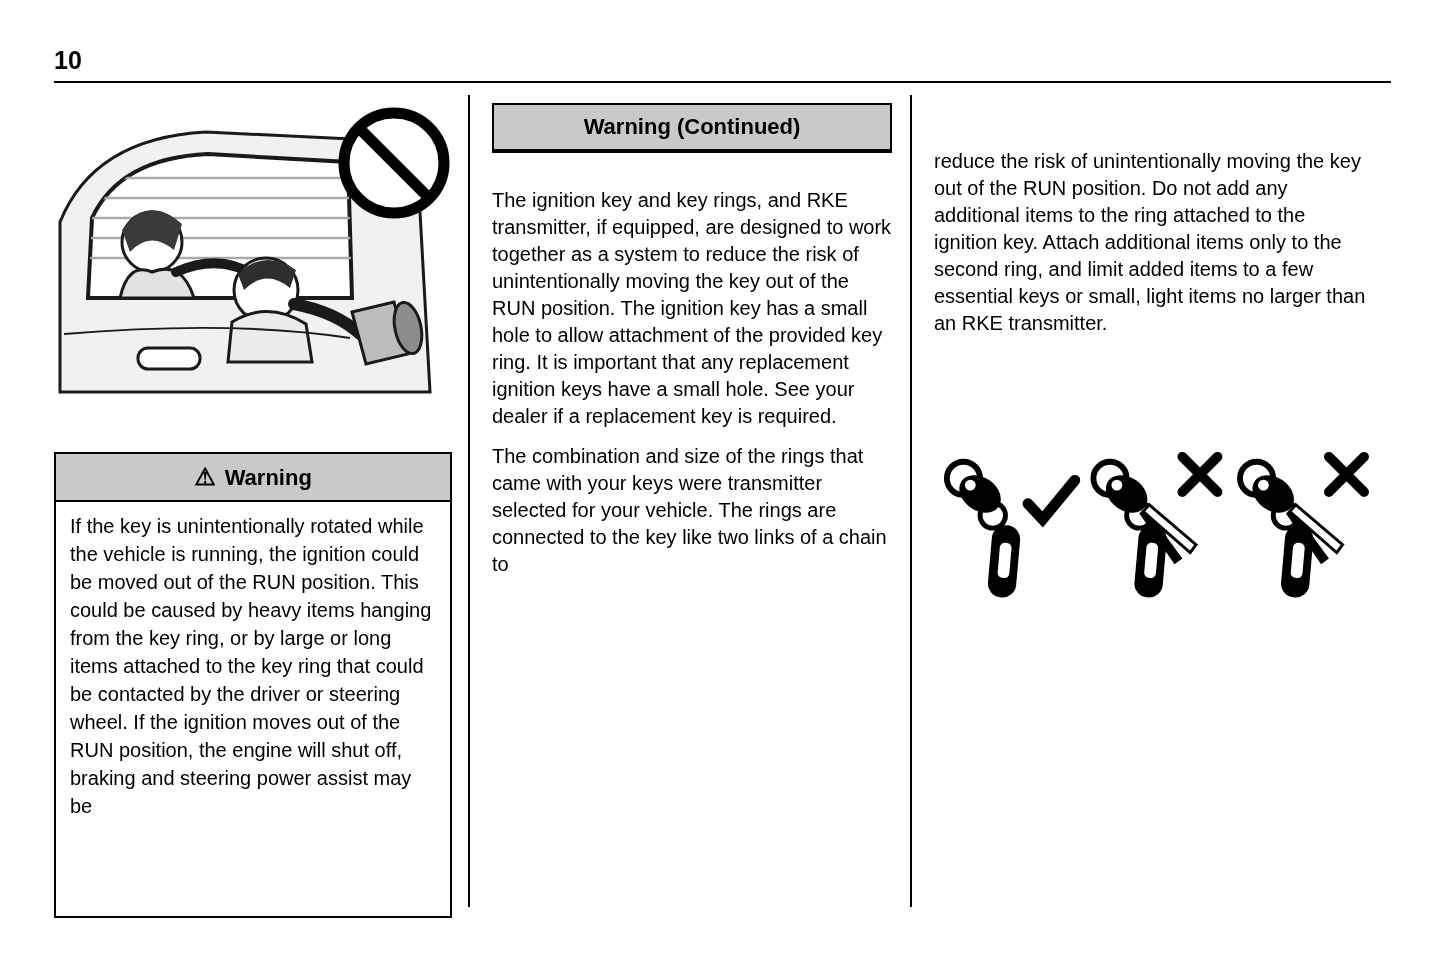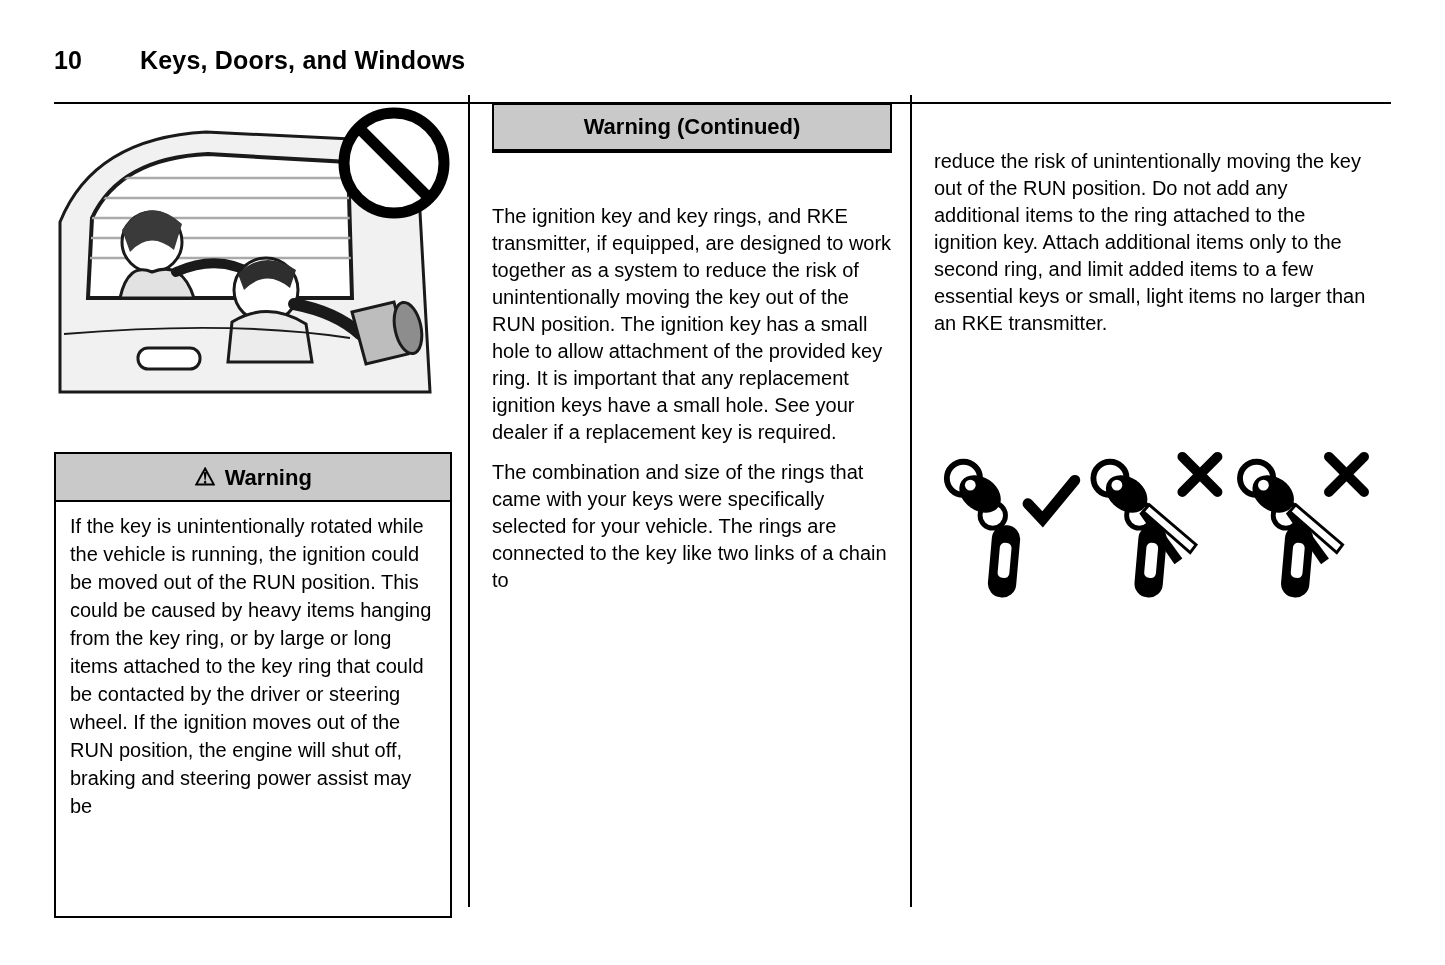--- a/index.html
+++ b/index.html
@@ -10,21 +10,21 @@
     position: relative;
     overflow: hidden;
   }
 
   .page-header {
     position: absolute;
     left: 54px;
     top: 46px;
     width: 1337px;
     border-bottom: 2px solid #000;
-    padding-bottom: 27px;
+    padding-bottom: 6px;
     display: flex;
     align-items: baseline;
   }
   .page-number { font-size: 25px; font-weight: bold; width: 86px; }
   .page-title  { font-size: 25px; font-weight: bold; letter-spacing: 0.2px; }
 
   .divider { position: absolute; top: 95px; height: 812px; width: 2px; background: #000; }
   .d1 { left: 468px; }
   .d2 { left: 910px; }
 
@@ -53,34 +53,33 @@
   .col1 .warning-box { margin-top: 48px; }
   .col1 .warning-body {
     min-height: 414px;
     display: flex;
     flex-direction: column;
     justify-content: space-between;
   }
   .continued { text-align: right; }
 
   .col2 .warning-box { margin-top: 3px; }
-  .col2 .after-box { margin-top: 50px; }
+  .col2 .after-box { margin-top: 34px; }
 
   figure { display: block; }
   .car-figure { width: 398px; }
   .keys-figure { margin-top: 112px; width: 440px; }
 </style>
 </head>
 <body>
 
 <div class="page">
 
   <header class="page-header">
     <span class="page-number">10</span>
-    <span class="page-title">Keys, Doors, and Windows</span>
   </header>
 
   <div class="col col1">
 
     <figure class="car-figure">
       <svg viewBox="0 0 396 300" width="396" height="300">
 
         <path d="M6 292 L6 122 Q40 38 152 32 L318 40 Q352 62 366 112 L376 292 Z" fill="#f1f1f1" stroke="#1a1a1a" stroke-width="3"></path>
 
         <path id="winpath" d="M34 198 L38 118 Q66 58 154 54 L294 62 L298 198 Z" fill="#ffffff" stroke="#1a1a1a" stroke-width="4"></path>
@@ -135,21 +134,21 @@
 
   <div class="col col2">
 
     <div class="warning-box">
       <div class="warning-header">
         <span>Warning (Continued)</span>
       </div>
     </div>
 
     <p class="body-text after-box">The ignition key and key rings, and RKE transmitter, if equipped, are designed to work together as a system to reduce the risk of unintentionally moving the key out of the RUN position. The ignition key has a small hole to allow attachment of the provided key ring. It is important that any replacement ignition keys have a small hole. See your dealer if a replacement key is required.</p>
-    <p class="body-text">The combination and size of the rings that came with your keys were specifically selected for your vehicle. The rings are connected to the key like two links of a chain to</p>
+    <p class="body-text">The combination and size of the rings that came with your keys were transmitter selected for your vehicle. The rings are connected to the key like two links of a chain to</p>
   </div>
 
   <div class="divider d2"></div>
 
   <div class="col col3">
 
     <p class="body-text">reduce the risk of unintentionally moving the key out of the RUN position. Do not add any additional items to the ring attached to the ignition key. Attach additional items only to the second ring, and limit added items to a few essential keys or small, light items no larger than an RKE transmitter.</p>
 
     <figure class="keys-figure">
       <svg viewBox="0 0 450 175" width="440" height="171">

